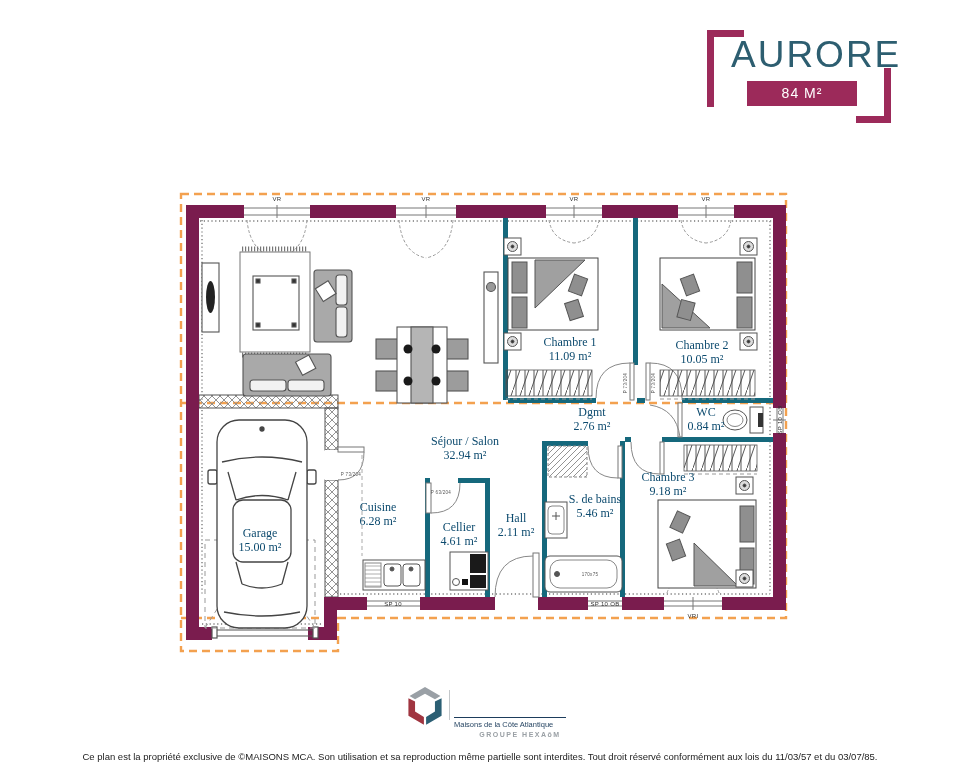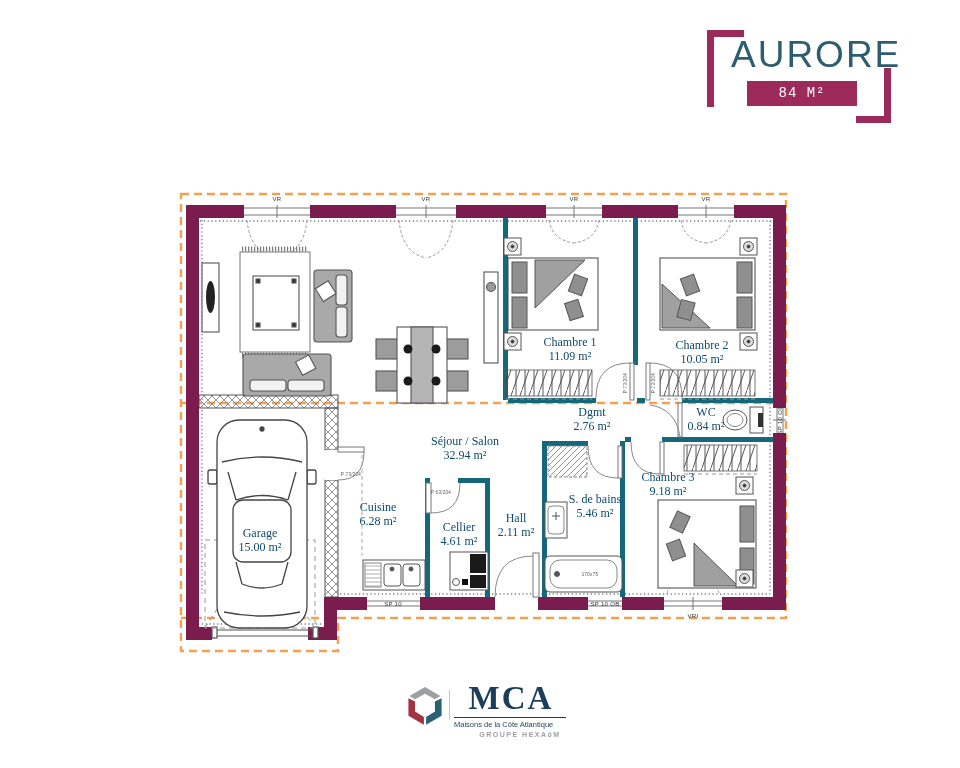--- a/index.html
+++ b/index.html
@@ -6,21 +6,21 @@
   #canvas{position:relative;width:960px;height:768px;background:#fff;overflow:hidden;
           font-family:"Liberation Sans",sans-serif;}
   
   .bracket-tl{position:absolute;left:707px;top:30px;width:30px;height:70px;
               border-left:7px solid #9c2a5a;border-top:7px solid #9c2a5a;}
   .bracket-br{position:absolute;left:856px;top:68px;width:28px;height:48px;
               border-right:7px solid #9c2a5a;border-bottom:7px solid #9c2a5a;}
   .plan-title{position:absolute;left:731px;top:34px;width:150px;text-align:center;
               font-size:37px;letter-spacing:2px;color:#2d5e70;font-weight:400;}
   .area-badge{position:absolute;left:747px;top:81px;width:110px;height:25px;line-height:25px;
-              background:#9c2a5a;color:#fff;text-align:center;font-size:14px;letter-spacing:1px;font-family:Liberation Mono, monospace;}
+              background:#9c2a5a;color:#fff;text-align:center;font-size:14px;letter-spacing:1px;}
   
   .rlabel{position:absolute;transform:translate(-50%,-50%);text-align:center;white-space:nowrap;
           font-family:"Liberation Serif",serif;font-size:12px;line-height:1.2;color:#0c4a6e;}
   .slabel{position:absolute;transform:translate(-50%,-50%);white-space:nowrap;
           font-size:6px;color:#333;letter-spacing:.3px;}
   .slabel.tiny{font-size:4.5px;color:#555;}
   .slabel.rot{transform:translate(-50%,-50%) rotate(-90deg);}
   svg.plansvg{position:absolute;left:0;top:0;}
   
   .logo-cube{position:absolute;left:404px;top:686px;}
@@ -442,17 +442,17 @@
   <div class="slabel tiny" style="left:351px;top:474px">P 73/204</div>
   <div class="slabel tiny" style="left:441px;top:492px">P 63/204</div>
   <div class="slabel tiny" style="left:590px;top:574px">170x75</div>
 
   <svg class="logo-cube" width="42" height="42" viewBox="0 0 36 38">
     <polygon points="18,1 32,9 27,12 18,7 9,12 4,9" fill="#9aa0a6"></polygon>
     <polygon points="33,11 33,27 19,35 19,28 27,23 27,14" fill="#2b5f74"></polygon>
     <polygon points="3,11 3,27 17,35 17,28 9,23 9,14" fill="#a03540"></polygon>
   </svg>
   <div class="logo-divider"></div>
-  <div class="logo-mca">MCA</div>
   <div class="logo-sub">Maisons de la Côte Atlantique</div>
   <div class="logo-group">GROUPE HEXAōM</div>
+  <div class="disclaimer">Ce plan est la propriété exclusive de ©MAISONS MCA. Son utilisation et sa reproduction même partielle sont interdites. Tout droit réservé conformément aux lois du 11/03/57 et du 03/07/85.</div>
 
 </div>
 
 </body></html>

